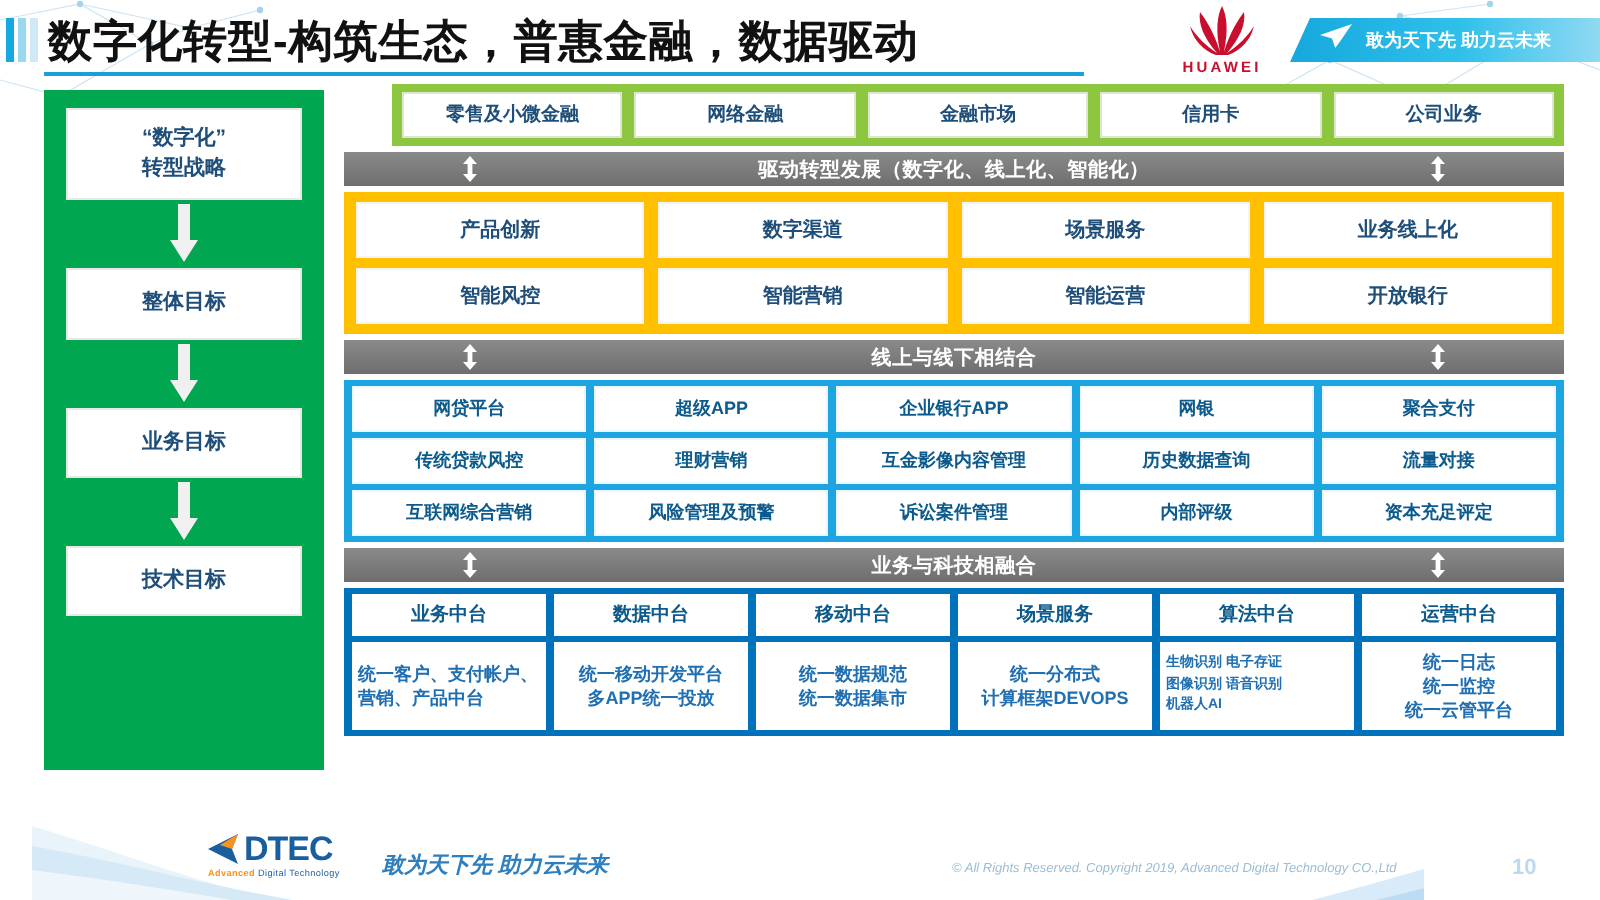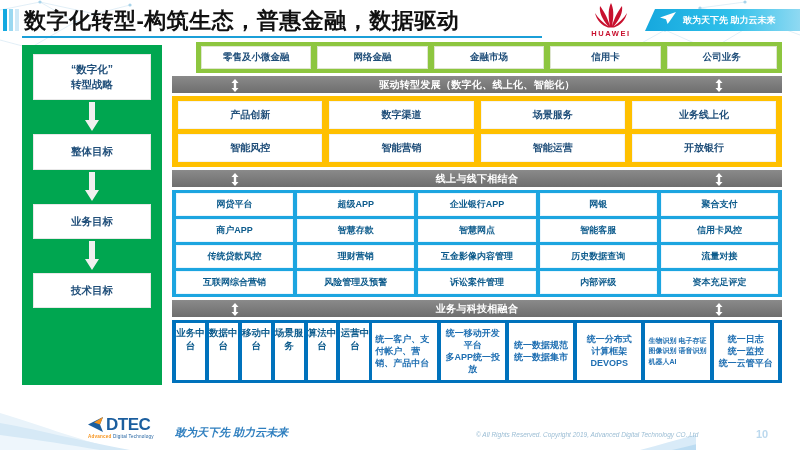--- a/index.html
+++ b/index.html
@@ -90,37 +90,37 @@
   
   .blue-band { background: #1CA5E0; padding: 3px 4px; display: flex; flex-direction: column; gap: 3px; }
   .blue-band .row { display: flex; gap: 4px; }
   .blue-band .cell {
     flex: 1; background: #fff; text-align: center; font-size: 9px;
     color: #0d5b8c; font-weight: bold; padding: 4px 12px; border: 1px solid #eaf6fd;
     white-space: nowrap;
   }
 
   
-  .plat-band { background: #0072BC; padding: 3px 4px; display: flex; flex-direction: row; gap: 3px; }
+  .plat-band { background: #0072BC; padding: 3px 4px; display: flex; flex-direction: column; gap: 3px; }
   .plat-band .row { display: flex; gap: 4px; }
   .plat-band .head {
     flex: 1; background: #fff; text-align: center; font-size: 9.5px;
     color: #0d5b8c; font-weight: bold; padding: 4px 0;
   }
   .plat-band .desc {
     flex: 1; background: #fff; text-align: center; color: #1f6fb2;
     font-weight: bold; padding: 4px 3px; min-height: 44px;
     display: flex; align-items: center; justify-content: center;
     font-size: 9px; line-height: 1.35; white-space: pre-line;
   }
   .plat-band .desc.left { text-align: left; justify-content: flex-start; }
   .plat-band .desc.tiny { font-size: 7px; line-height: 1.5; }
 
   
-  .footer { position: absolute; left: 0; top: 407px; width: 696px; height: 43px; background: #fff; overflow: hidden; }
+  .footer { position: absolute; left: 16px; top: 407px; width: 696px; height: 43px; background: #fff; overflow: hidden; }
   .footer .swoosh { position: absolute; left: 0; top: 0; }
   .dtec { position: absolute; left: 88px; top: 9px; width: 78px; }
   .dtec .mark { display: flex; align-items: center; gap: 2px; }
   .dtec .word { font-size: 17px; font-weight: bold; color: #1b5e9e; letter-spacing: -0.5px; line-height: 1; }
   .dtec .sub { font-size: 4.6px; color: #1b5e9e; letter-spacing: .2px; margin-top: 1px; white-space: nowrap; }
   .dtec .sub b { color: #f7941d; }
   .foot-slogan {
     position: absolute; left: 175px; top: 18px;
     font-size: 11px; color: #2f7fbf; font-style: italic; font-weight: bold; white-space: nowrap;
   }
@@ -274,27 +274,20 @@
 
       <div class="blue-band">
         <div class="row">
           <div class="cell">网贷平台</div>
           <div class="cell">超级APP</div>
           <div class="cell">企业银行APP</div>
           <div class="cell">网银</div>
           <div class="cell">聚合支付</div>
         </div>
         <div class="row">
-          <div class="cell">商户APP</div>
-          <div class="cell">智慧存款</div>
-          <div class="cell">智慧网点</div>
-          <div class="cell">智能客服</div>
-          <div class="cell">信用卡风控</div>
-        </div>
-        <div class="row">
           <div class="cell">传统贷款风控</div>
           <div class="cell">理财营销</div>
           <div class="cell">互金影像内容管理</div>
           <div class="cell">历史数据查询</div>
           <div class="cell">流量对接</div>
         </div>
         <div class="row">
           <div class="cell">互联网综合营销</div>
           <div class="cell">风险管理及预警</div>
           <div class="cell">诉讼案件管理</div>

